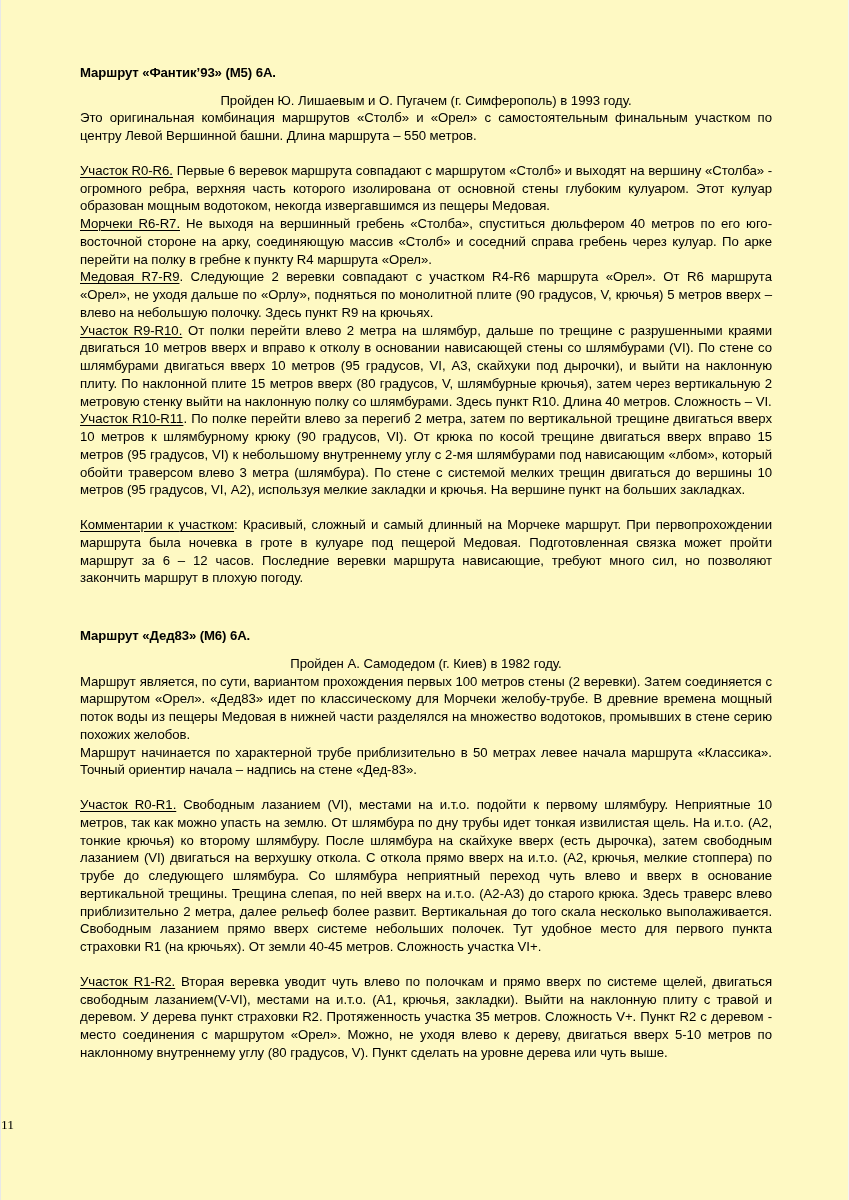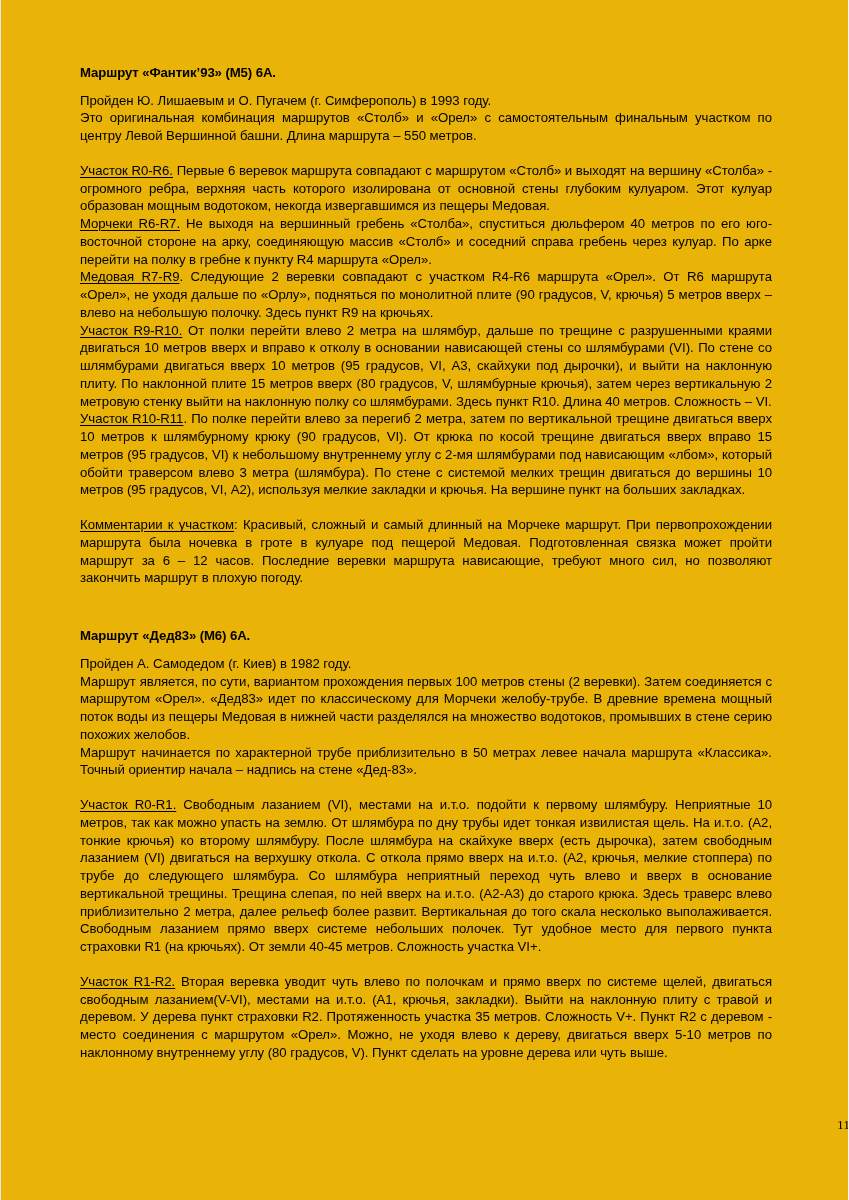--- a/index.html
+++ b/index.html
@@ -9,21 +9,21 @@
     background: #ffffff;
   }
   body {
     font-family: "Liberation Sans", sans-serif;
     color: #000000;
   }
   .page {
     position: relative;
     width: 849px;
     height: 1200px;
-    background: #eab308;
+    background: #fef9c3;
     box-sizing: border-box;
     overflow: hidden;
     border-left: 1px solid #e8e8e8;
     border-right: 1px solid #f2f2f2;
   }
   .content {
     position: absolute;
     left: 79px;
     top: 64px;
     width: 692px;
@@ -38,38 +38,38 @@
   .para {
     font-size: 13.2px;
     line-height: 1.345;
     margin: 0;
     text-align: justify;
     text-justify: inter-word;
     letter-spacing: -0.05px;
     word-spacing: 0px;
   }
   .para.nojust {
-    text-align: left;
+    text-align: center;
   }
   .para.indent-sm {
     text-indent: 6px;
   }
   .ul {
     text-decoration: underline;
     text-underline-offset: 2px;
     text-decoration-thickness: 1px;
   }
   .gap-m  { height: 17px; }
   .gap-xl { height: 40px; }
   .page-number {
     position: absolute;
     left: 0;
     top: 1118px;
     width: 849px;
-    text-align: right;
+    text-align: left;
     font-family: "Liberation Serif", serif;
     font-size: 13.5px;
     line-height: 1;
   }
 </style>
 </head>
 <body>
 
 <div class="page">
   <div class="content">

